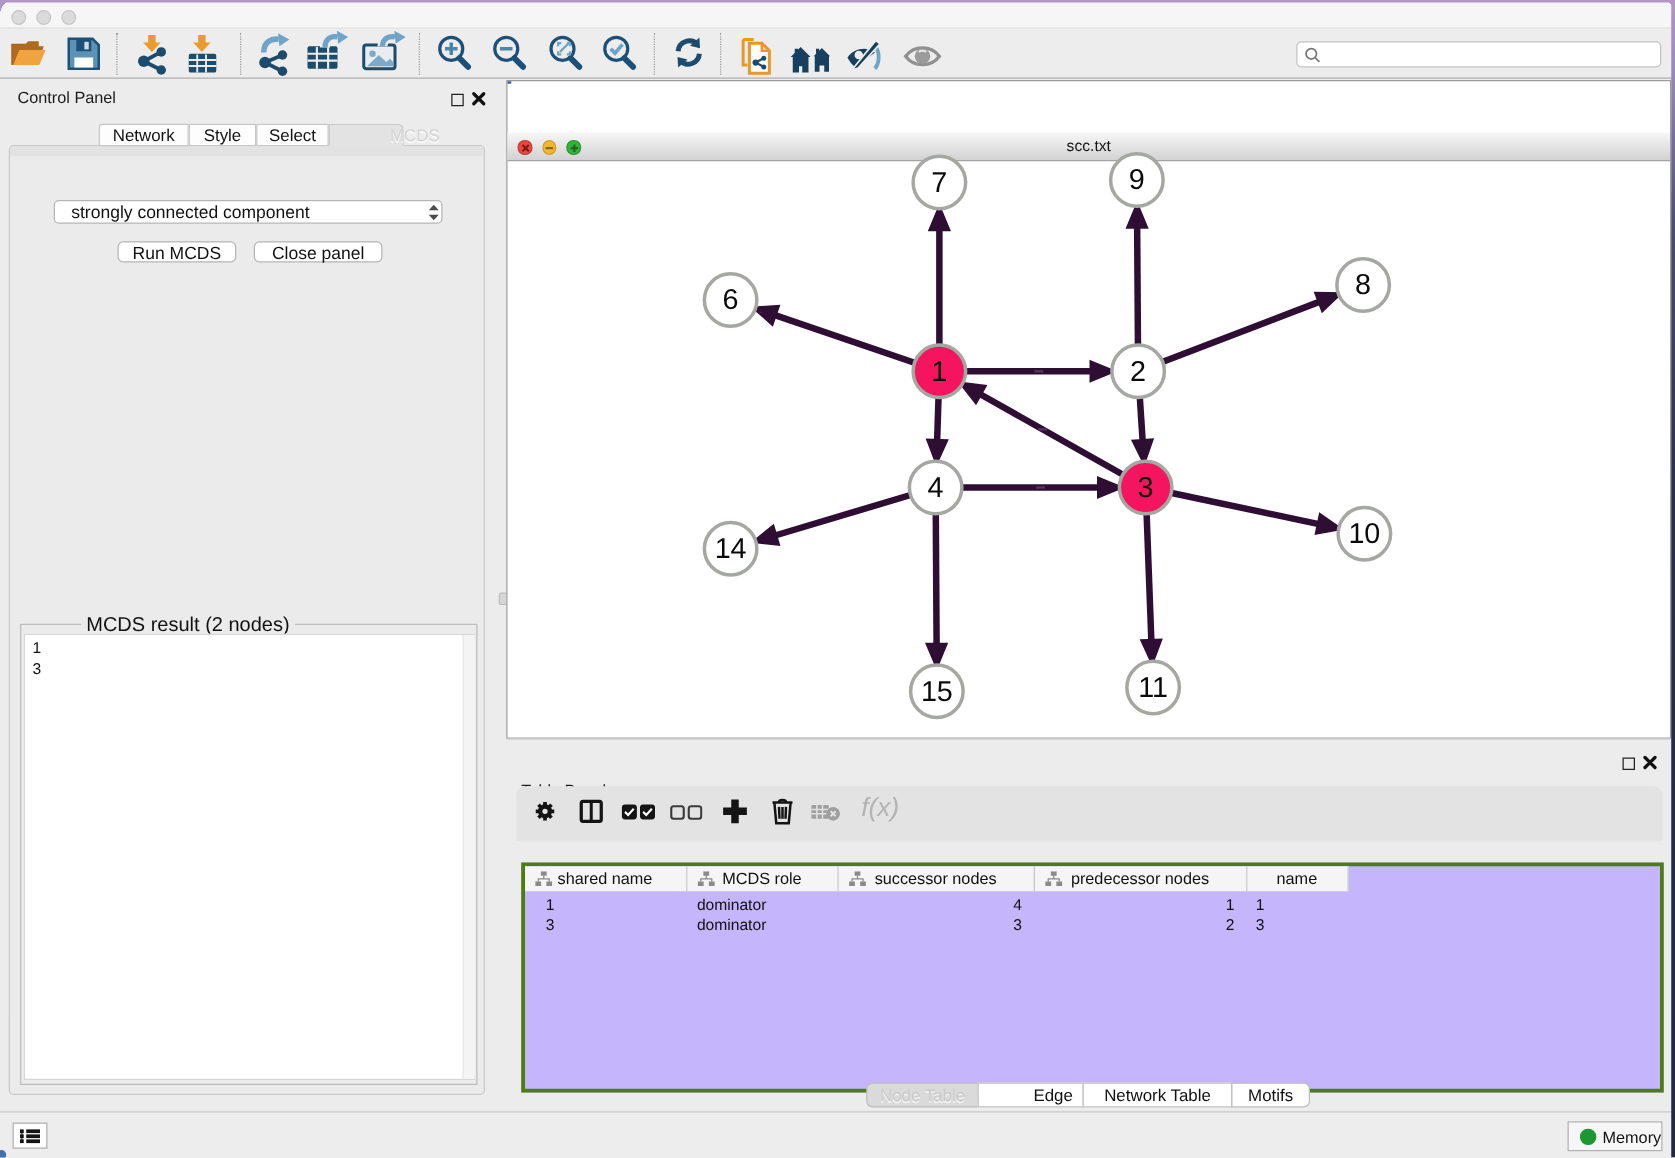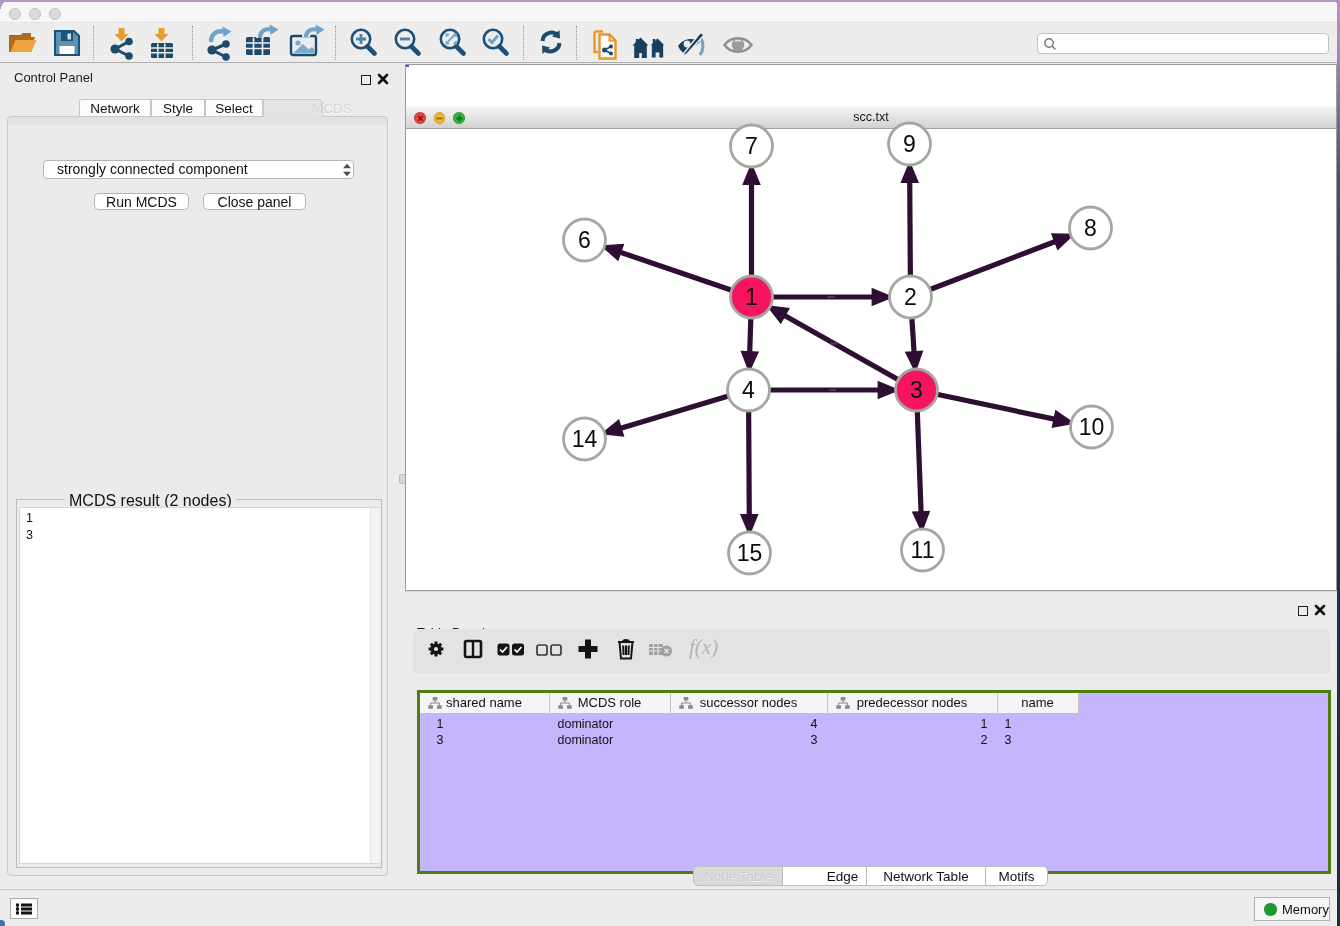--- a/index.html
+++ b/index.html
@@ -41,21 +41,21 @@
 
 #status{left:0;top:889px;width:1340px;height:37px;background:#ededed;border-top:1px solid #c9c9c9;box-sizing:border-box;}
 #memory{left:1254px;top:897px;width:76px;height:24px;background:#f6f6f6;border:1px solid #b2b2b2;box-sizing:border-box;font-size:13px;color:#111;}
 #listbtn{left:10px;top:898px;width:28px;height:21px;background:#fdfdfd;border:1px solid #adadad;box-sizing:border-box;}
 
 #topstrip{left:0;top:0;width:1340px;height:2px;background:#b195c5;}
 #rightstrip{left:1336.5px;top:0;width:3.5px;height:926px;background:linear-gradient(#b195c5 0px,#9c86b8 60px,#4a4e70 180px,#262f4c 400px,#1f2940 926px);}
 .corner{width:9px;height:9px;top:0;}
 svg{display:block;}
 svg text{font-family:"Liberation Sans",sans-serif;}
-.fseq{font-family:Liberation Serif, serif;font-style:italic;}
+.fseq{font-family:Liberation Sans, sans-serif;font-style:italic;}
 </style></head>
 <body>
 
 <div id="titlebar" class="abs">
   <div class="light abs" style="left:8.5px;"></div>
   <div class="light abs" style="left:28.5px;"></div>
   <div class="light abs" style="left:48.5px;"></div>
 </div>
 
 <div id="toolbar" class="abs"></div>

